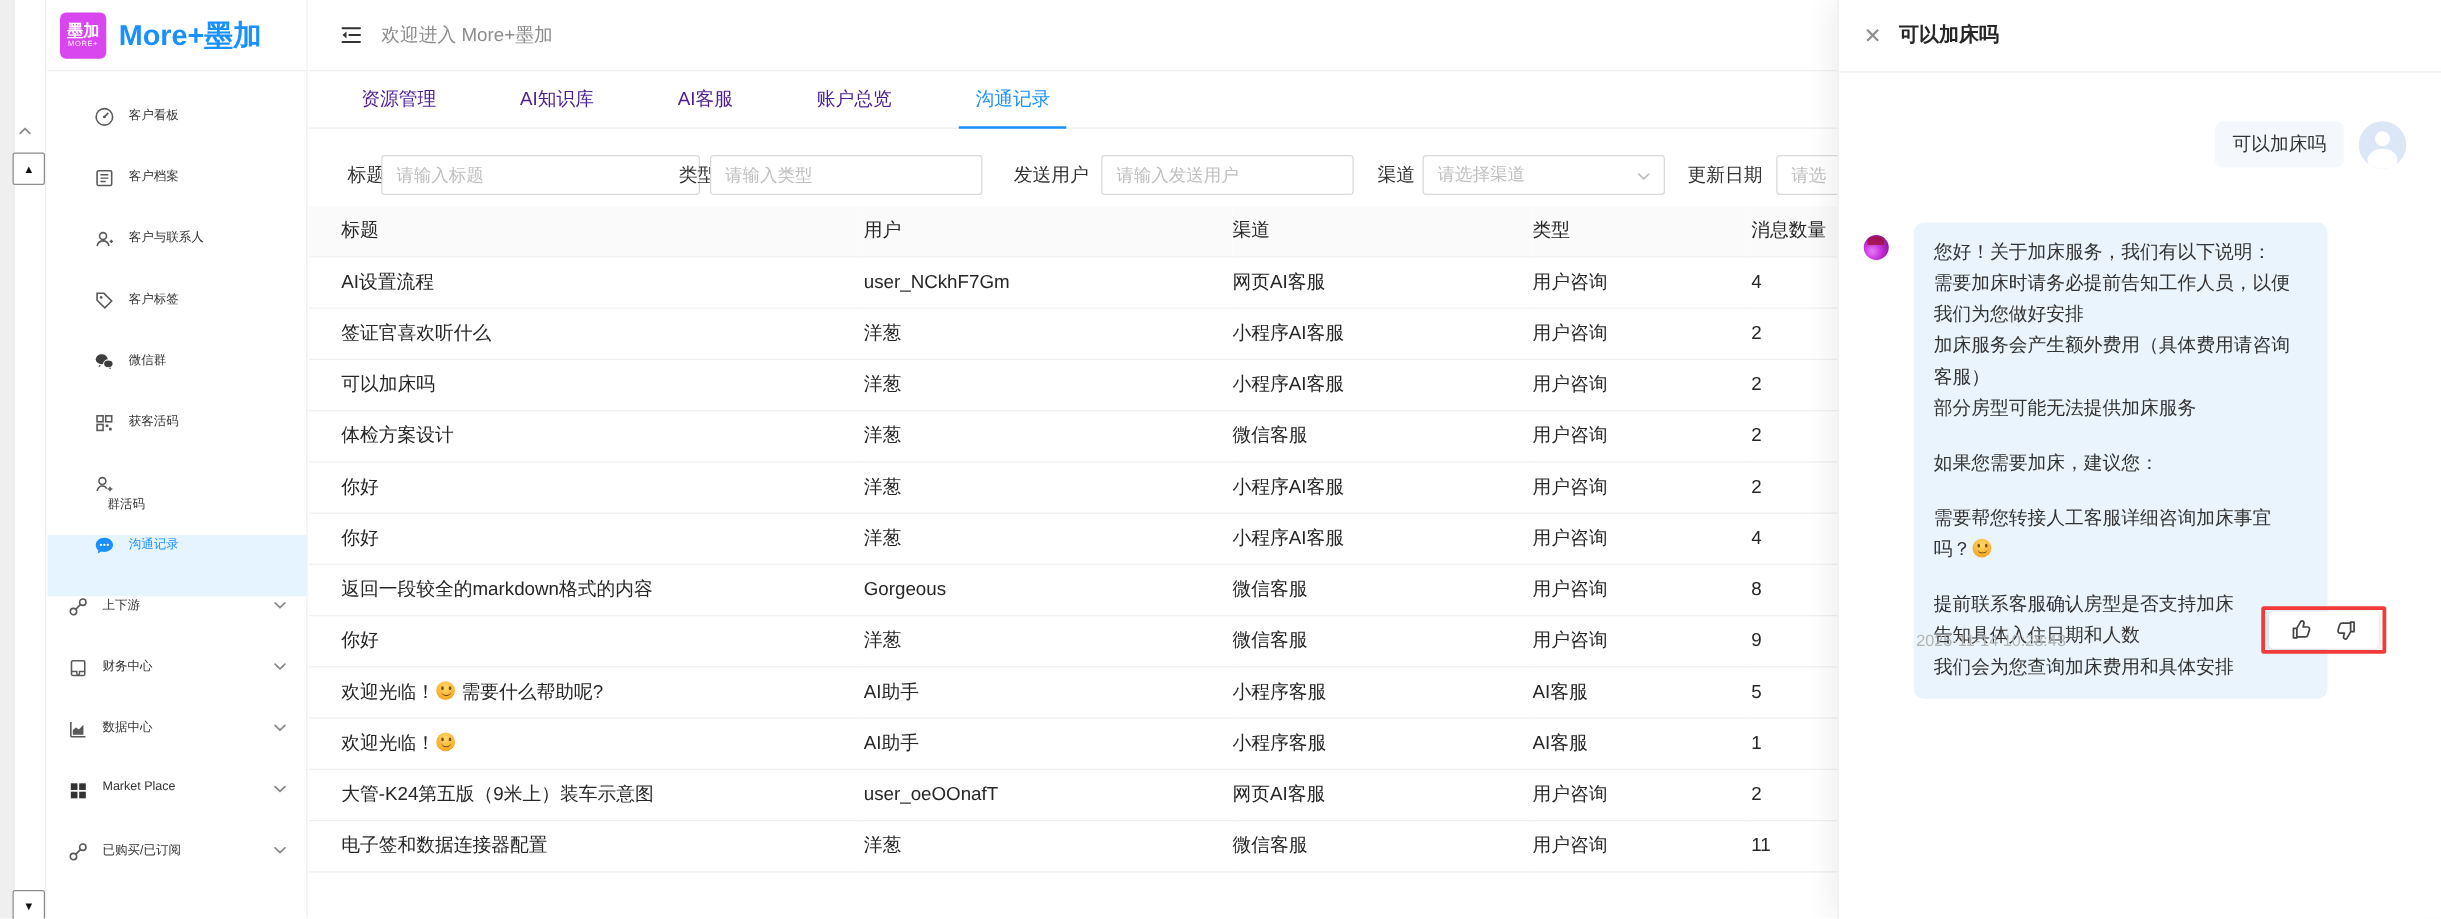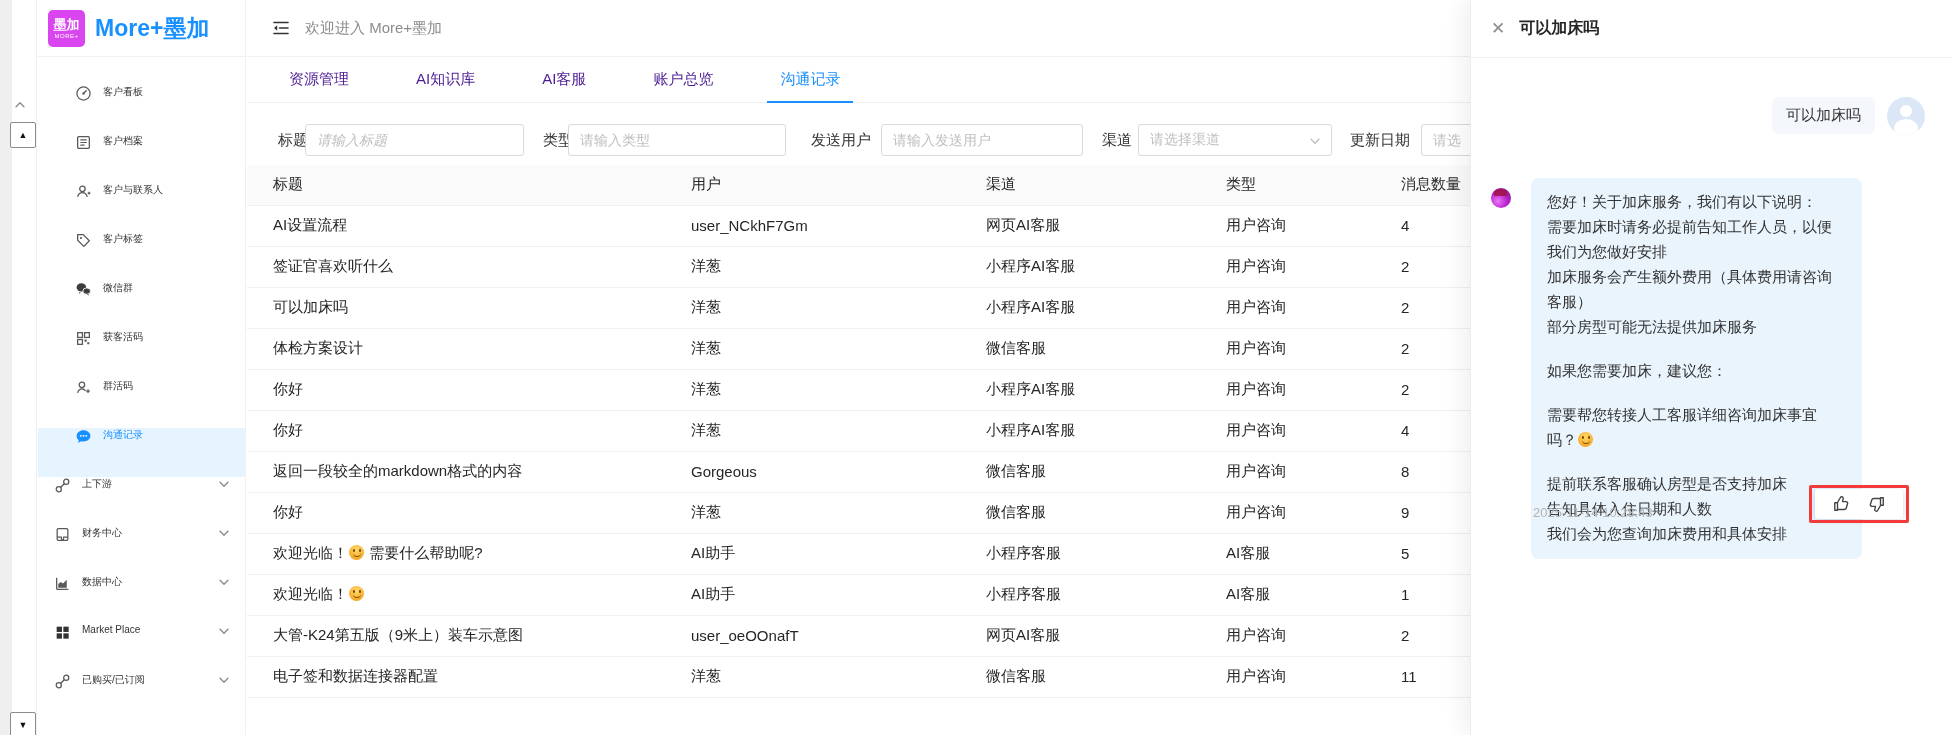--- a/index.html
+++ b/index.html
@@ -179,21 +179,21 @@
           <span class="ic">
             <svg width="17" height="17" viewBox="0 0 16 16">
               <rect x="2.5" y="2.5" width="4.5" height="4.5" fill="none" stroke="#595959" stroke-width="1.2"></rect>
               <rect x="9" y="2.5" width="4.5" height="4.5" fill="none" stroke="#595959" stroke-width="1.2"></rect>
               <rect x="2.5" y="9" width="4.5" height="4.5" fill="none" stroke="#595959" stroke-width="1.2"></rect>
               <path d="M9 9h2v2H9zM11.5 11.5h2v2h-2z" fill="#595959"></path>
             </svg>
           </span>
           <span class="lbl">获客活码</span>
         </div>
-        <div class="side-item lvl1" style="top: 378.5px;">
+        <div class="side-item lvl1" style="top: 378.5px; flex-direction: column;">
           <span class="ic">
             <svg width="17" height="17" viewBox="0 0 16 16">
               <circle cx="6.5" cy="5.5" r="2.6" fill="none" stroke="#595959" stroke-width="1.2"></circle>
               <path d="M2.5 13c.6-2.5 2.1-3.8 4-3.8 1.4 0 2.6.7 3.4 2" fill="none" stroke="#595959" stroke-width="1.2"></path>
               <path d="M10.5 11.5h3.5M12.25 9.75v3.5" stroke="#595959" stroke-width="1.2"></path>
             </svg>
           </span>
           <span class="lbl">群活码</span>
         </div>
         <div class="side-item lvl1 active" style="top: 427.5px;">
@@ -304,21 +304,21 @@
     </div>
     <div id="tabrow">
         <div class="tab">资源管理</div>
         <div class="tab">AI知识库</div>
         <div class="tab">AI客服</div>
         <div class="tab">账户总览</div>
         <div class="tab active">沟通记录</div>
       </div>
     <div id="filter-row">
         <div class="f-label" style="left: 31px;">标题</div>
-        <input class="f-input" placeholder="请输入标题" style="left: 58px; width: 219px; font-style: italic;">
+        <input class="f-input" placeholder="请输入标题" style="left: 58px; width: 255px;">
         <div class="f-label" style="left: 296px;">类型</div>
         <input class="f-input" placeholder="请输入类型" style="left: 321px; width: 218px;">
         <div class="f-label" style="left: 564px;">发送用户</div>
         <input class="f-input" placeholder="请输入发送用户" style="left: 634px; width: 202px;">
         <div class="f-label" style="left: 855px;">渠道</div>
         <div class="f-input f-select" style="left: 891px; width: 194px;">
           <span>请选择渠道</span>
           <span class="sel-chev">
             <svg width="14" height="14" viewBox="0 0 16 16">
               <path d="M3.5 6l4.5 4.5L12.5 6" fill="none" stroke="currentColor" stroke-width="1.6" stroke-linecap="round" stroke-linejoin="round"></path>

